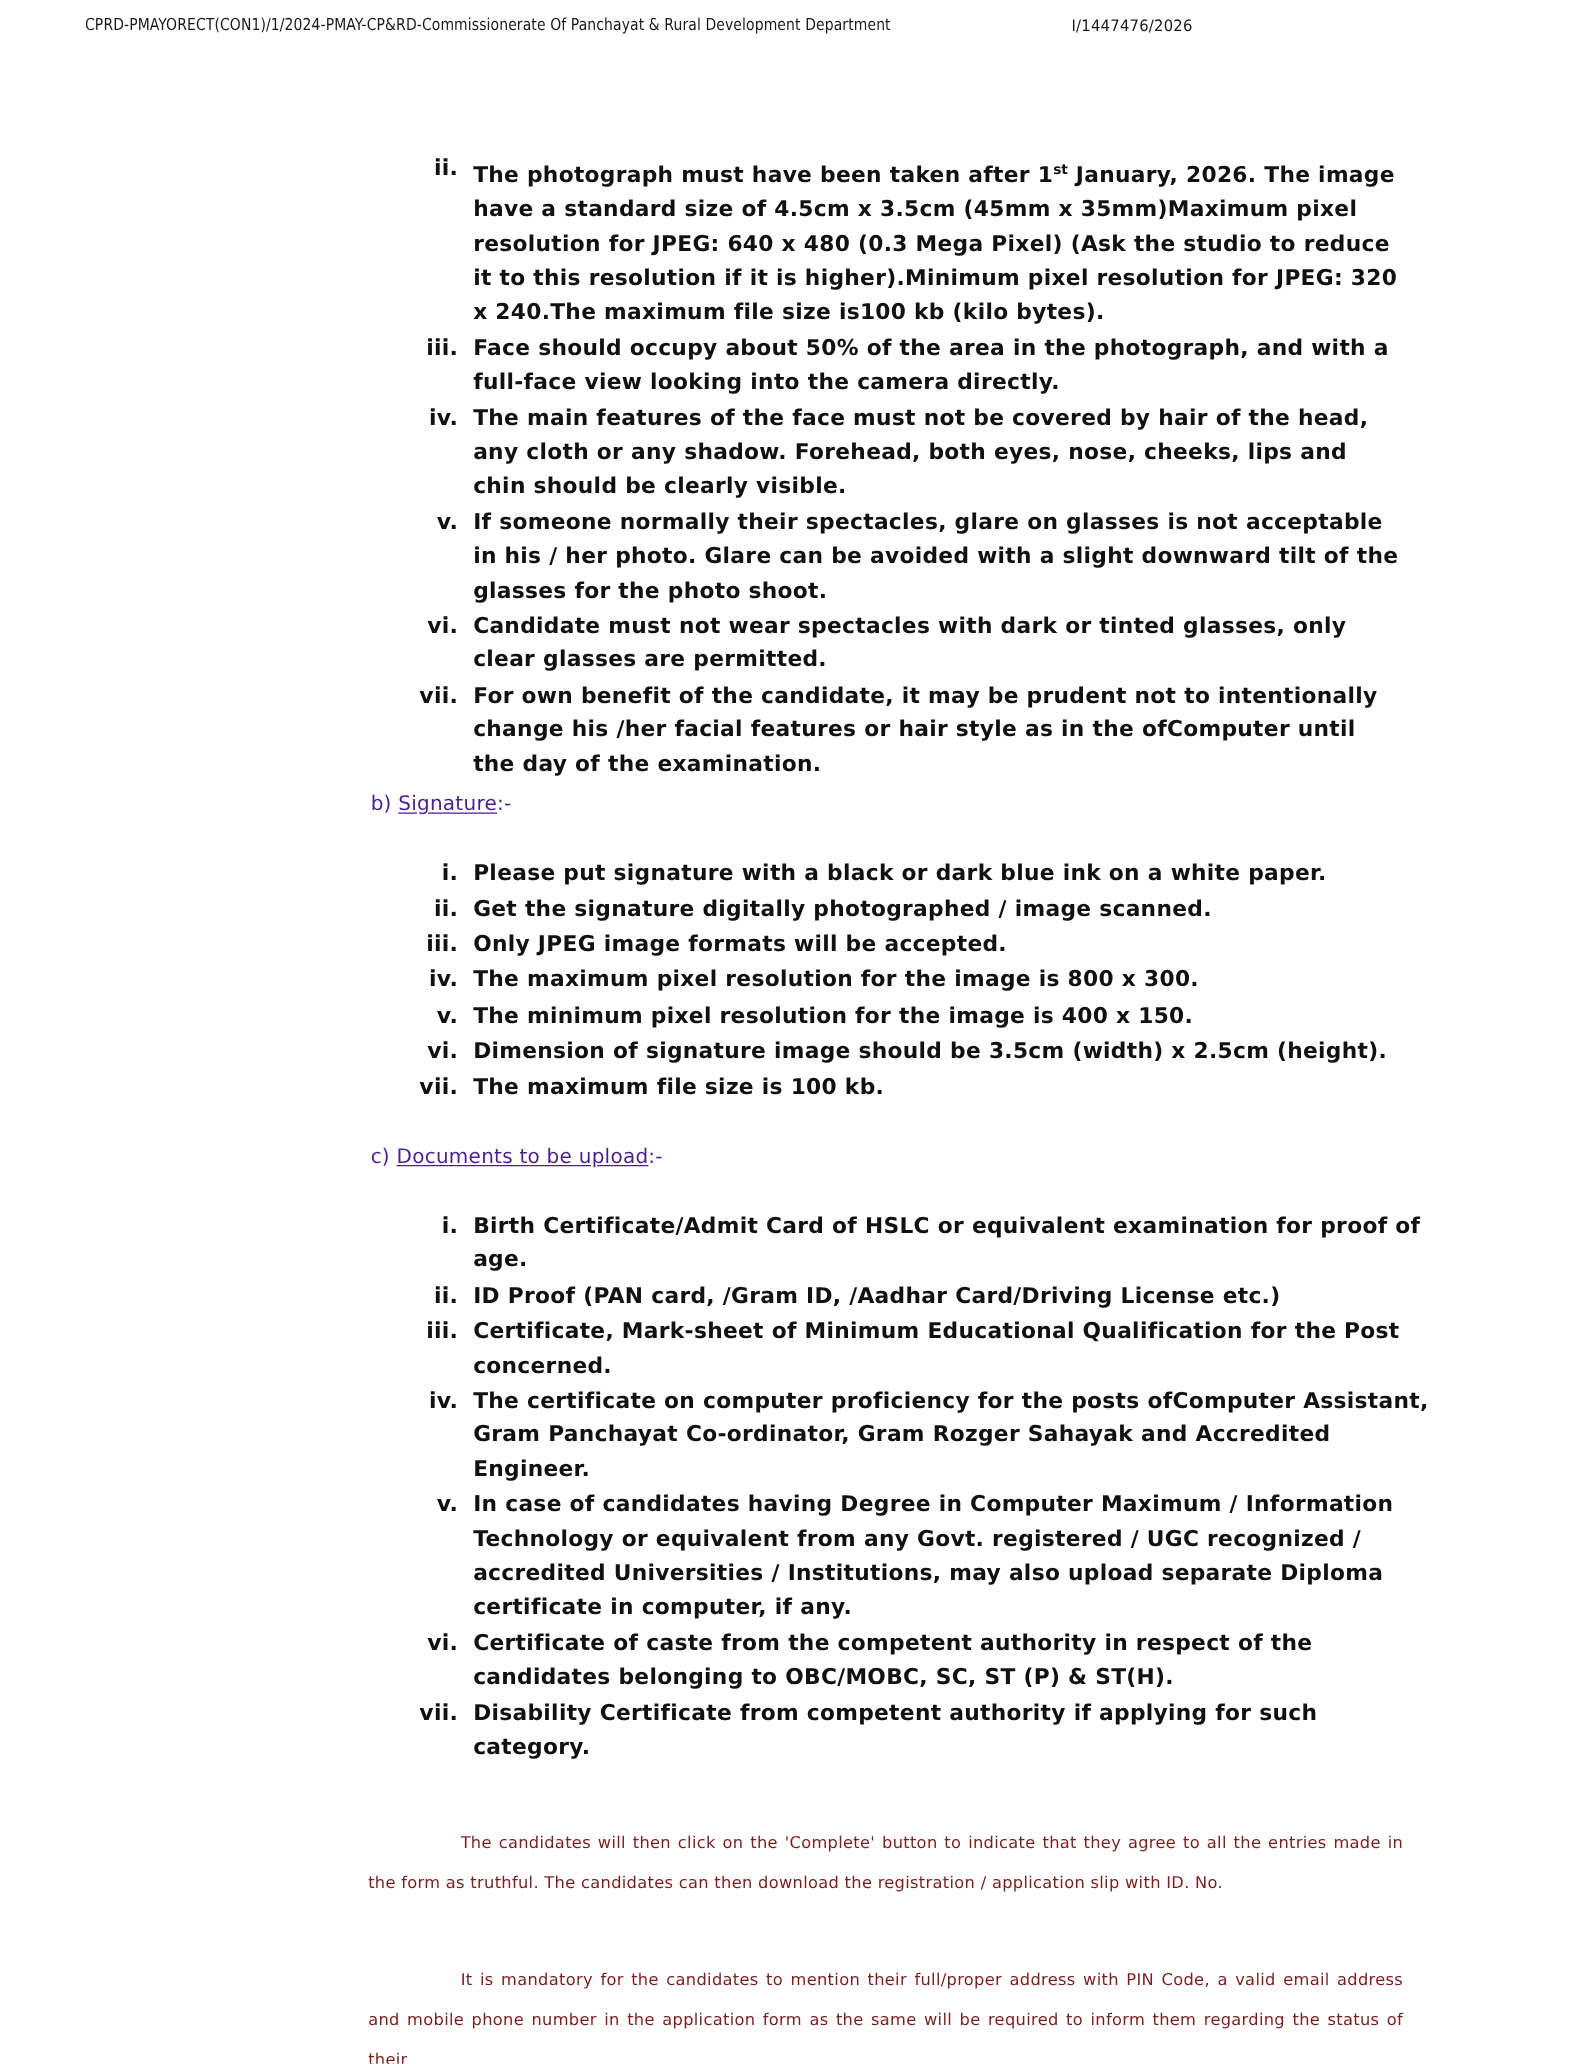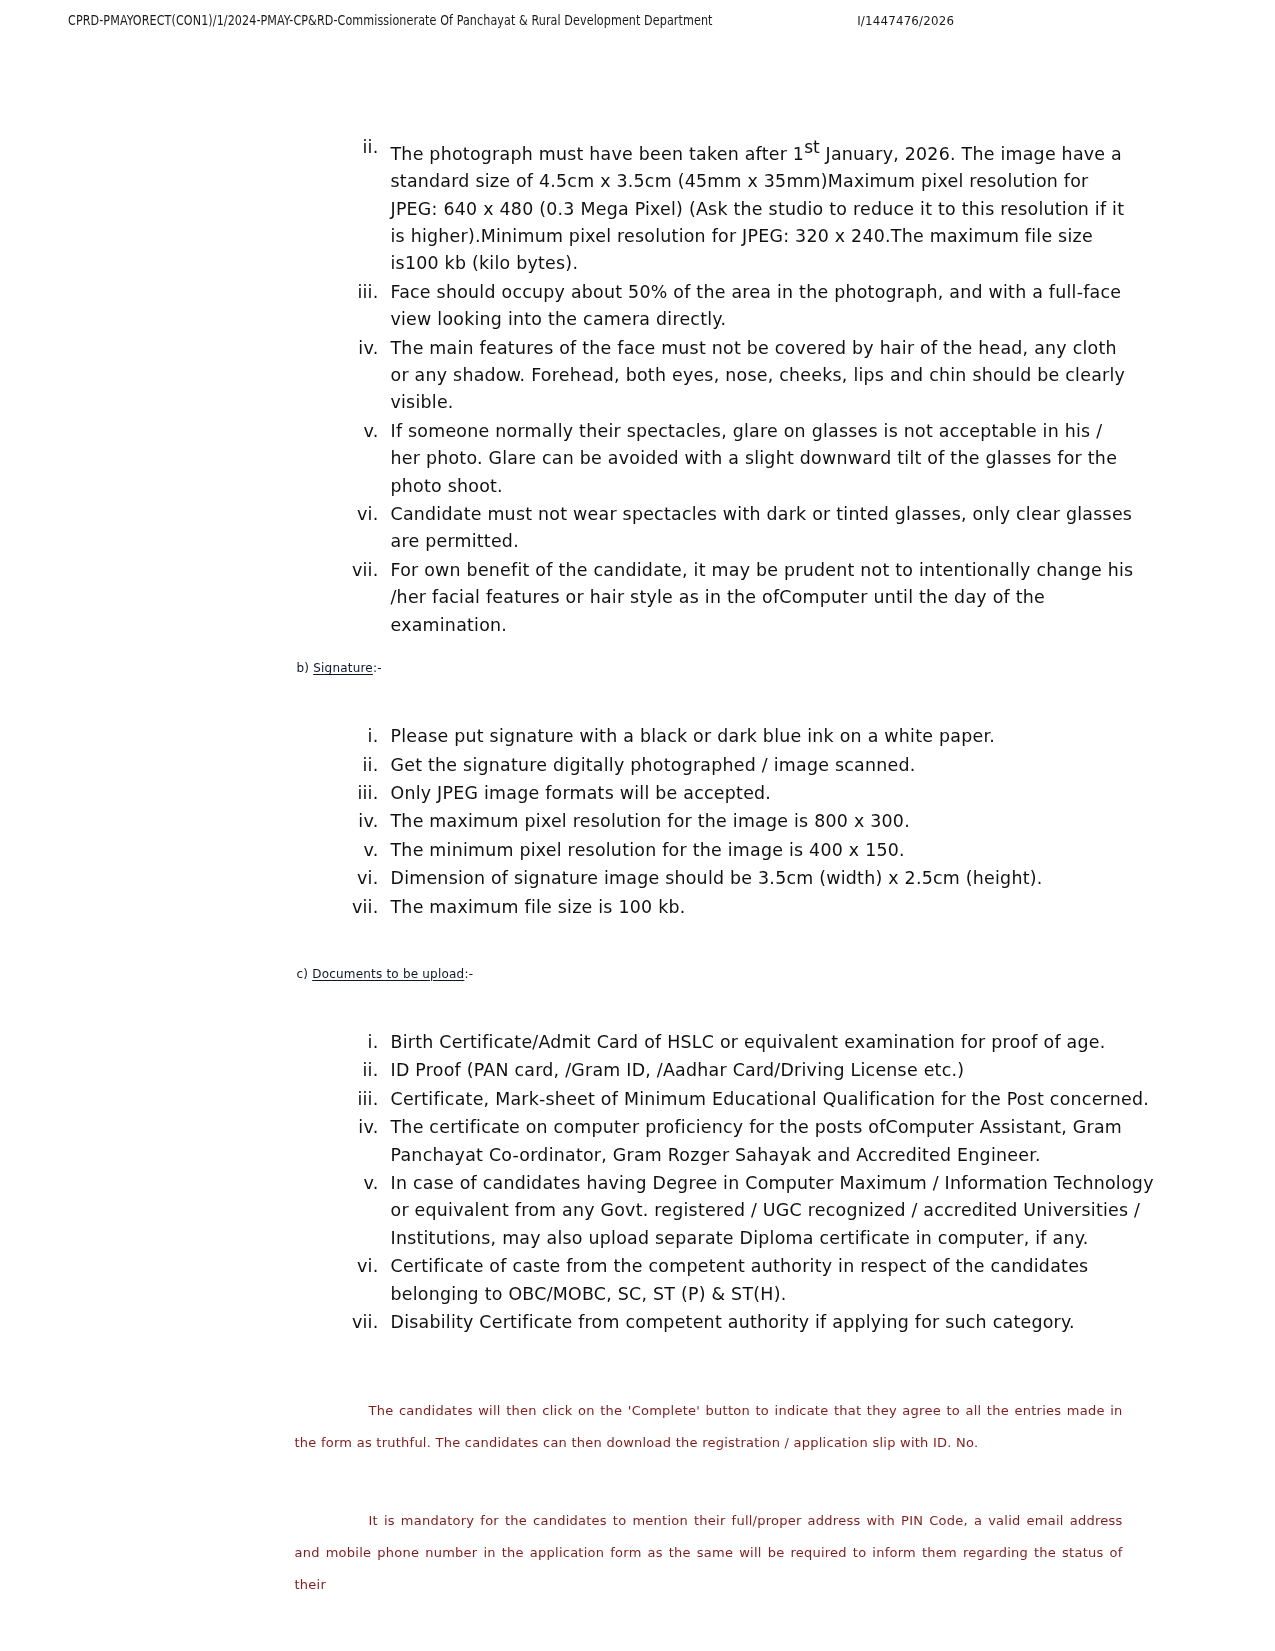--- a/index.html
+++ b/index.html
@@ -61,22 +61,23 @@
   .content-col {
     margin: 0 auto;
     width: 1022px;
     padding-left: 192px;
     box-sizing: border-box;
   }
 
   
   ol.roman {
     list-style: none;
-    margin: 16px;
+    margin: 4px;
     padding: 0;
+    font-weight: bold;
   }
   ol.roman > li {
     position: relative;
     padding-left: 56px;
     margin: 0 0 1px 0;
     font-size: 17.4px;
     line-height: 27.4px;
     letter-spacing: 0.25px;
     color: #111111;
     text-align: left;
@@ -110,25 +111,25 @@
   }
 
   .block-b > li,
   .block-c > li {
     line-height: 26.8px;
     margin-bottom: 0;
   }
 
   
   .section-head {
-    font-size: 12px;
+    font-size: 16px;
     line-height: 26px;
     letter-spacing: 0.2px;
     margin: 4px 0 0 -22px;
-    color: #0f172a;
+    color: #4c1d95;
   }
   .section-head .u {
     text-decoration: underline;
     text-underline-offset: 2px;
   }
   .gap-sm { height: 20px; }
   .gap-md { height: 26px; }
   .gap-lg { height: 30px; }
 
   
@@ -140,21 +141,21 @@
     color: #7f1d1d;
     margin-left: -24px;
     width: 828px;
   }
   .para .indent {
     display: inline-block;
     width: 74px;
   }
 
   sup.ord {
-    font-size: 17px;
+    font-size: 11px;
     vertical-align: super;
     letter-spacing: 0;
   }
 
   
   .doc-body, .page-header {
     -webkit-font-smoothing: antialiased;
   }
 </style>
 </head>

